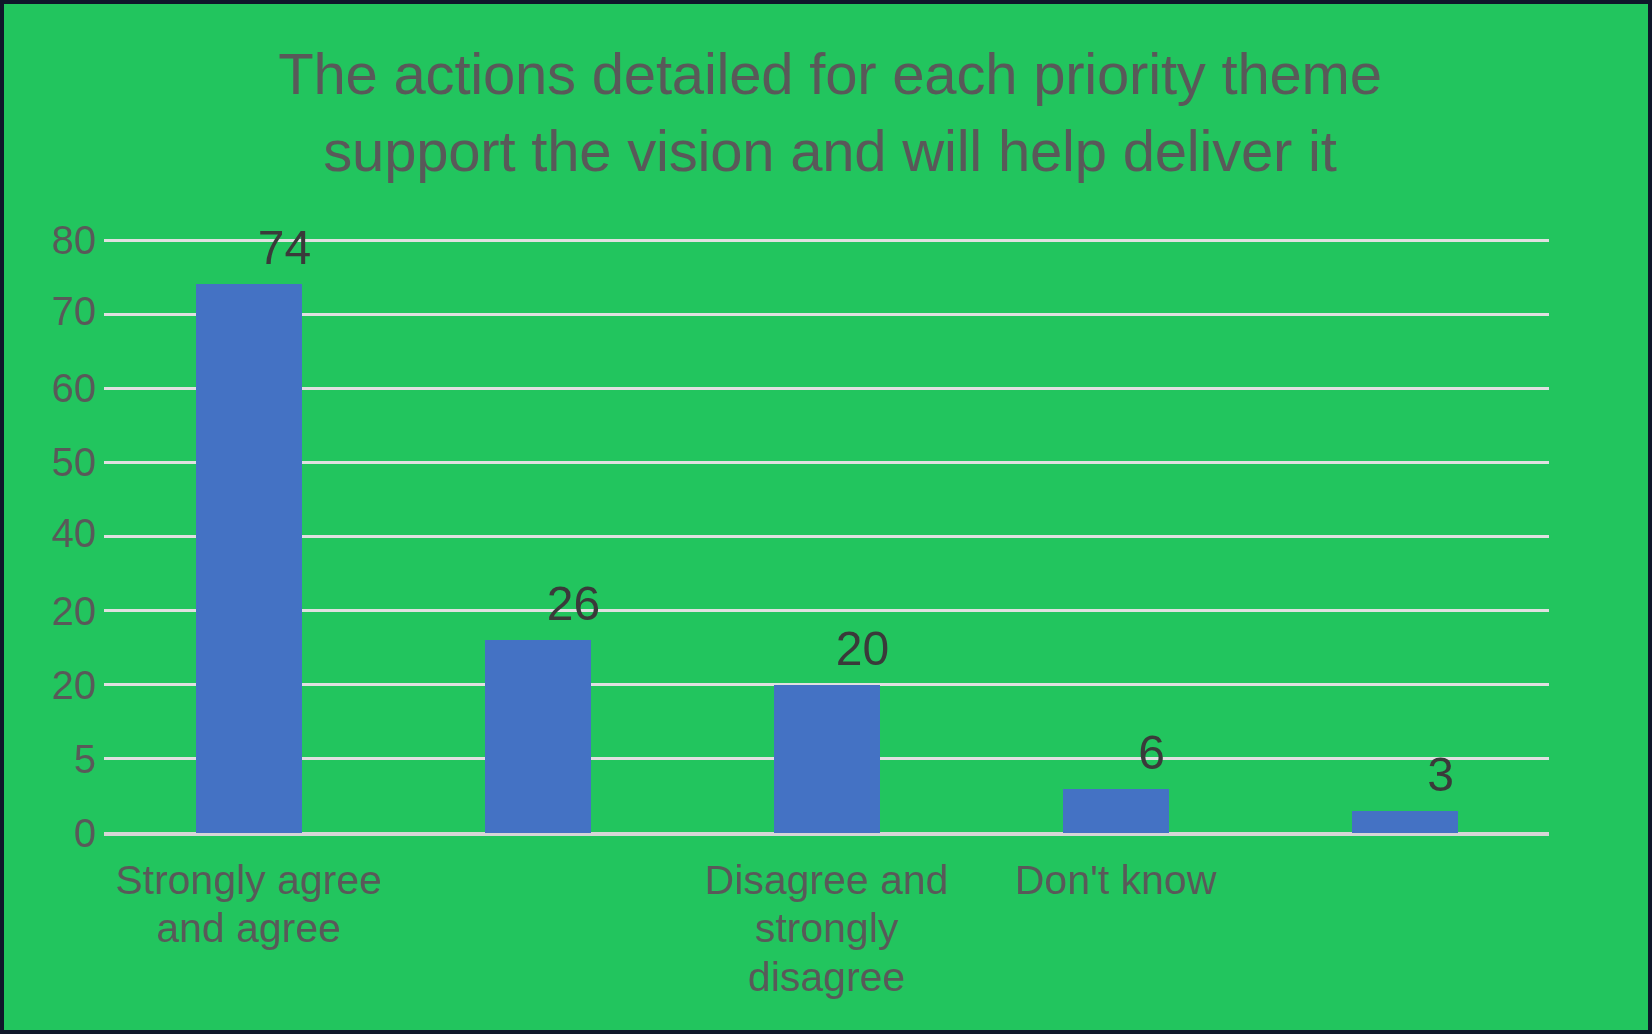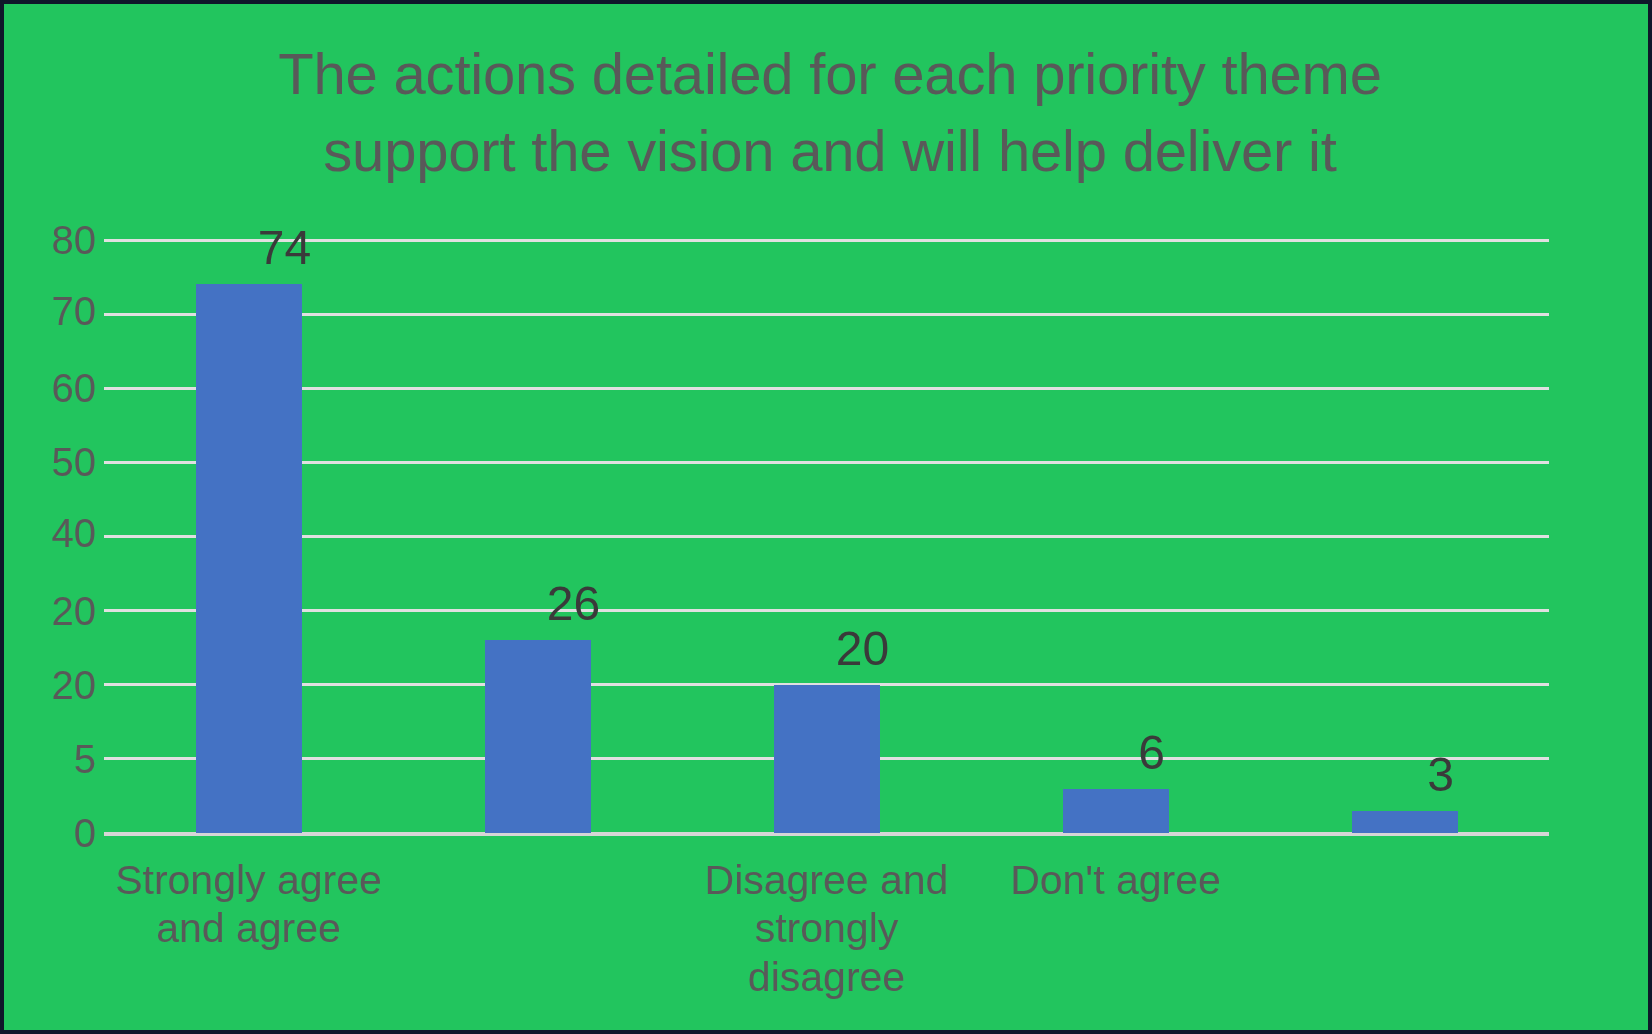--- a/index.html
+++ b/index.html
@@ -181,16 +181,16 @@
         <div class="bar" title="Not Answered: 3" style="height: 22.2375px; background: rgb(68, 114, 196);"></div>
         <div class="bar-value" style="bottom: 34.2375px; color: rgb(58, 58, 58);">3</div>
       </div>
     </div>
 
   <div id="x-axis-labels">
       <div class="x-tick-label" style="left: 0px; width: 289px; color: rgb(89, 89, 89);">Strongly agree
 and agree</div>
       <div class="x-tick-label" style="left: 578px; width: 289px; color: rgb(89, 89, 89);">Disagree and
 strongly disagree</div>
-      <div class="x-tick-label" style="left: 867px; width: 289px; color: rgb(89, 89, 89);">Don't agree</div>
+      <div class="x-tick-label" style="left: 867px; width: 289px; color: rgb(89, 89, 89);">Don't know</div>
     </div>
 
 </div>
 
 </body></html>

